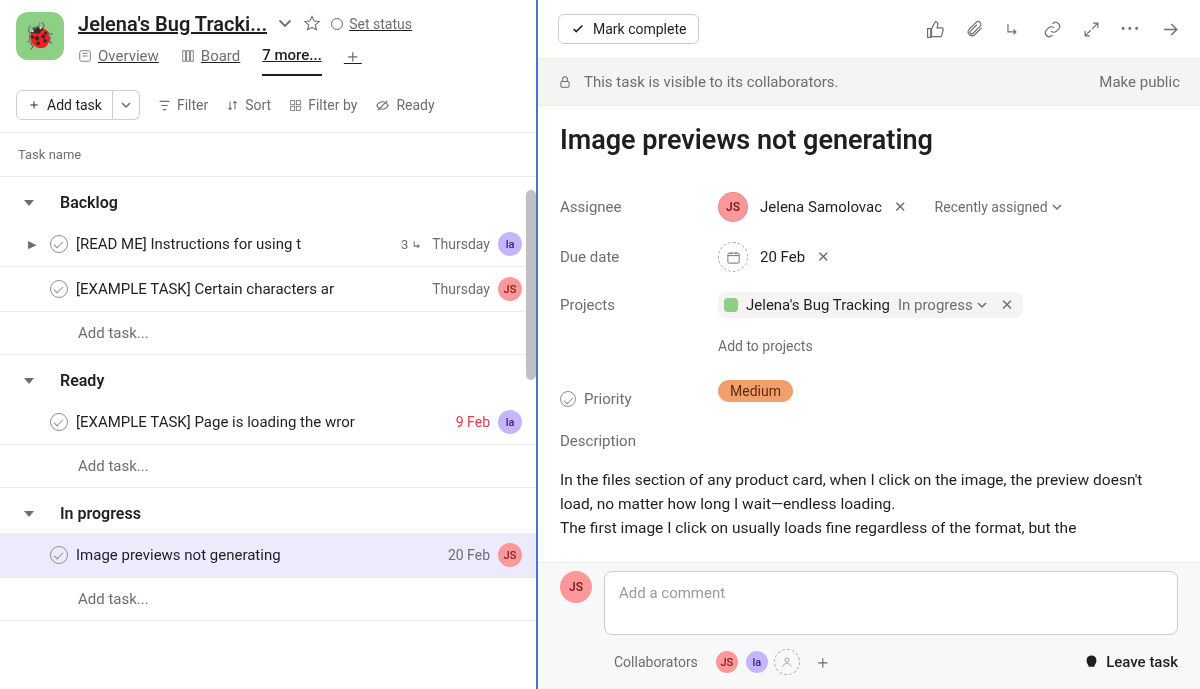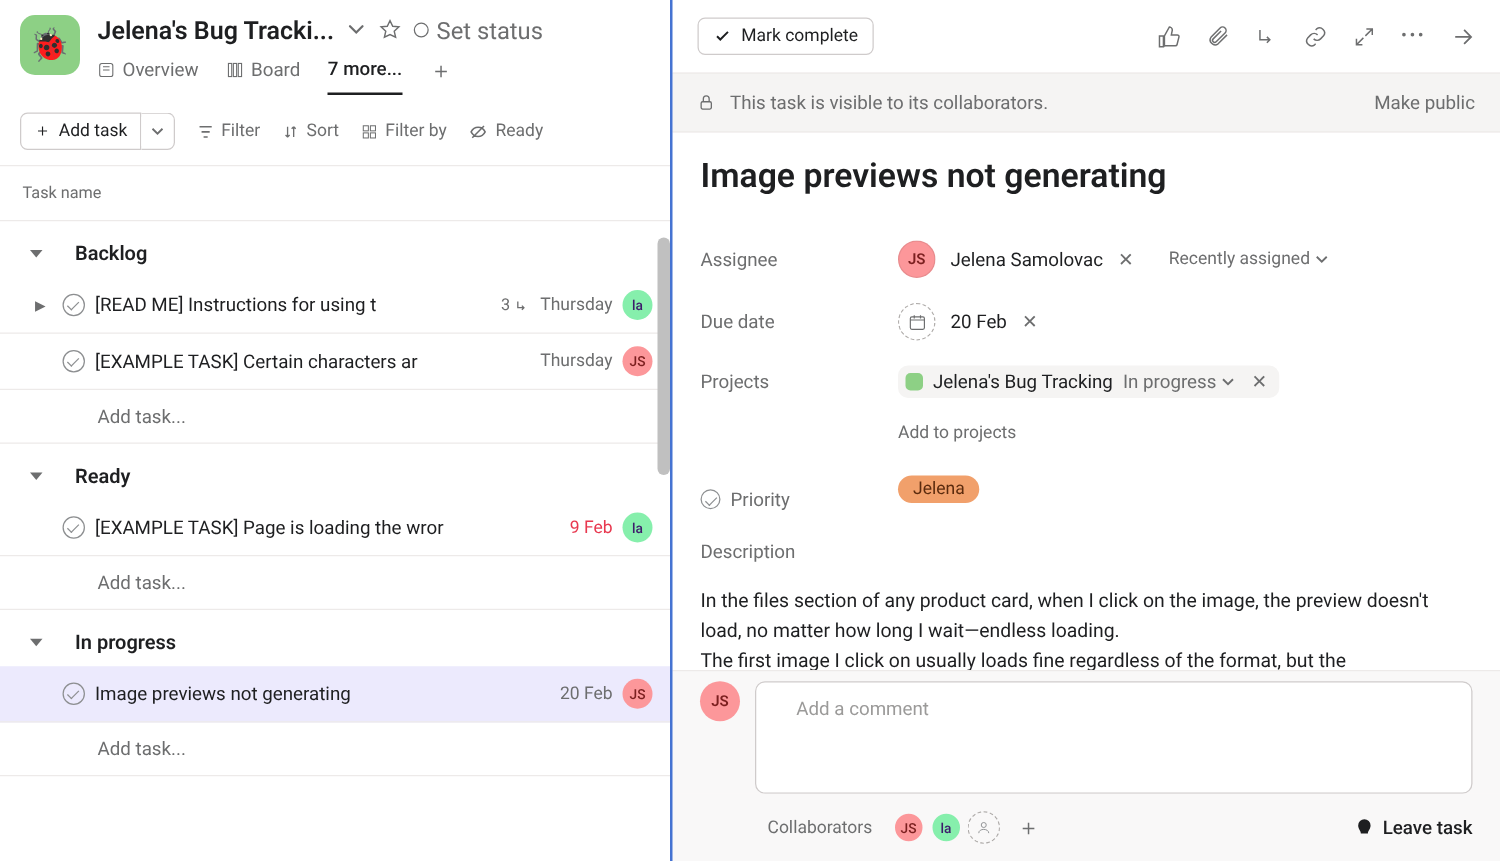--- a/index.html
+++ b/index.html
@@ -4,25 +4,25 @@
 <style>
 * { box-sizing: border-box; margin: 0; padding: 0; }
 body { font-family: -apple-system, BlinkMacSystemFont, "Segoe UI", Roboto, Helvetica, Arial, sans-serif; font-size: 14px; color: #1e1f21; background: #fff; width: 1200px; height: 689px; overflow: hidden; }
 .app { display: flex; width: 100%; height: 100%; }
 .left { width: 538px; border-right: 2px solid #4573d2; display: flex; flex-direction: column; position: relative; }
 .right { flex: 1; display: flex; flex-direction: column; }
 
 
 .proj-header { display: flex; align-items: flex-start; padding: 12px 16px 0 16px; gap: 14px; }
 .proj-icon { width: 48px; height: 48px; background: #8dd085; border-radius: 12px; display: flex; align-items: center; justify-content: center; font-size: 26px; }
-.proj-meta { flex: 1; }
+.proj-meta { flex: 1; text-decoration: underline; }
 .proj-title-row { display: flex; align-items: center; gap: 10px; }
 .proj-title { font-size: 20px; font-weight: 600; max-width: 210px; white-space: nowrap; overflow: hidden; text-overflow: ellipsis; }
 .icon-btn { color: #6d6e6f; cursor: pointer; display: inline-flex; align-items: center; }
-.status-chip { display: inline-flex; align-items: center; gap: 6px; color: #6d6e6f; font-size: 19px; }
+.status-chip { display: inline-flex; align-items: center; gap: 6px; color: #6d6e6f; font-size: 14px; }
 .status-dot { width: 12px; height: 12px; border: 1.5px solid #6d6e6f; border-radius: 50%; }
 .proj-tabs { display: flex; gap: 22px; margin-top: 8px; align-items: center; }
 .proj-tab { display: inline-flex; align-items: center; gap: 6px; color: #6d6e6f; font-size: 15px; padding-bottom: 10px; cursor: pointer; }
 .proj-tab.active { color: #1e1f21; border-bottom: 2px solid #1e1f21; font-weight: 500; }
 .add-tab { color: #6d6e6f; font-size: 18px; padding-bottom: 10px; cursor: pointer; }
 
 
 .toolbar { display: flex; align-items: center; gap: 18px; padding: 12px 16px; border-bottom: 1px solid #edeae9; }
 .btn-split { display: flex; }
 .btn-add { border: 1px solid #cfcbcb; border-radius: 6px 0 0 6px; padding: 5px 10px; display: inline-flex; align-items: center; gap: 6px; font-size: 14px; cursor: pointer; background: #fff; }
@@ -43,21 +43,21 @@
 .expand { color: #6d6e6f; width: 14px; font-size: 11px; }
 .check-circ { width: 18px; height: 18px; border: 1.5px solid #8d8f91; border-radius: 50%; flex-shrink: 0; position: relative; }
 .check-circ::after { content: ""; position: absolute; left: 5px; top: 2.5px; width: 4px; height: 8px; border-right: 1.5px solid #8d8f91; border-bottom: 1.5px solid #8d8f91; transform: rotate(45deg); }
 .task-name { flex: 1; font-size: 15px; white-space: nowrap; overflow: hidden; text-overflow: ellipsis; }
 .task-meta { display: flex; align-items: center; gap: 8px; }
 .sub-count { color: #6d6e6f; font-size: 13px; display: inline-flex; align-items: center; gap: 3px; }
 .date { color: #6d6e6f; font-size: 14px; }
 .date.red { color: #e8384f; }
 .avatar { width: 24px; height: 24px; border-radius: 50%; display: inline-flex; align-items: center; justify-content: center; font-size: 11px; font-weight: 500; }
 .avatar.js { background: #fc979a; color: #7b1f1f; }
-.avatar.la { background: #86efac; color: #3d1b6b; text-align: center; }
+.avatar.la { background: #c4b5fd; color: #3d1b6b; text-align: center; }
 .add-task-row { padding: 12px 14px 12px 78px; color: #6d6e6f; font-size: 15px; cursor: pointer; border-bottom: 1px solid #edeae9; }
 
 .vscroll { position: absolute; right: 0; top: 190px; width: 10px; height: 190px; background: #c0c0c0; border-radius: 5px; }
 
 
 .detail-head { display: flex; align-items: center; justify-content: space-between; padding: 14px 20px; }
 .mark-complete { border: 1px solid #cfcbcb; border-radius: 6px; padding: 6px 12px; display: inline-flex; align-items: center; gap: 8px; font-size: 14px; cursor: pointer; background: #fff; }
 .head-icons { display: flex; gap: 20px; color: #6d6e6f; align-items: center; }
 .head-icons > * { cursor: pointer; }
 
@@ -77,21 +77,21 @@
 .proj-sq { width: 14px; height: 14px; background: #8dd085; border-radius: 4px; }
 .proj-status-inline { color: #6d6e6f; display: inline-flex; align-items: center; gap: 4px; }
 .add-proj-link { color: #6d6e6f; font-size: 14px; margin-top: 8px; cursor: pointer; }
 .priority-label-wrap { display: flex; align-items: center; gap: 8px; margin-top: 16px; }
 .badge-medium { background: #f1a06b; color: #5b2b0e; padding: 3px 12px; border-radius: 12px; font-size: 14px; }
 .desc-label { color: #6d6e6f; font-size: 15px; margin-top: 14px; margin-bottom: 18px; }
 .desc-text { font-size: 15.5px; line-height: 1.55; color: #1e1f21; }
 
 .comment-box-wrap { padding: 8px 22px 0 22px; display: flex; gap: 12px; align-items: flex-start; background: #f9f8f8; border-top: 1px solid #edeae9; }
 .avatar-cm { width: 32px; height: 32px; border-radius:50%; background:#fc979a; color:#7b1f1f; display:inline-flex; align-items:center; justify-content:center; font-size:12px; font-weight:600; }
-.comment-box { flex: 1; border: 1px solid #cfcbcb; border-radius: 8px; height: 90px; padding: 12px 32px; color: #9b9a99; font-size: 15px; background: #fff; }
+.comment-box { flex: 1; border: 1px solid #cfcbcb; border-radius: 8px; height: 64px; padding: 12px 14px; color: #9b9a99; font-size: 15px; background: #fff; }
 
 .collab-bar { background: #f9f8f8; padding: 14px 22px 14px 76px; display: flex; align-items: center; justify-content: space-between; }
 .collab-left { display: flex; align-items: center; gap: 10px; color: #6d6e6f; font-size: 14px; }
 .avatar-sm { width: 26px; height: 26px; border-radius:50%; display:inline-flex; align-items:center; justify-content:center; font-size:11px; font-weight:500; margin-left:-6px; border: 2px solid #f9f8f8; }
 .avatar-sm.first { margin-left: 6px; }
 .avatar-add { width: 26px; height: 26px; border: 1.5px dashed #b0adab; border-radius: 50%; display:inline-flex; align-items:center; justify-content:center; margin-left:-6px; background:#f9f8f8; color:#6d6e6f; font-size:13px; }
 .plus-collab { color:#6d6e6f; font-size:18px; margin-left:4px; cursor:pointer; }
 .leave { display: inline-flex; align-items: center; gap: 6px; font-size: 15px; font-weight: 500; cursor: pointer; }
 
 svg { display: block; }
@@ -362,21 +362,21 @@
           <div class="add-proj-link">Add to projects</div>
         </div>
       </div>
 
       <div class="field-row">
         <div class="field-label priority-label-wrap">
           <span class="check-circ" style="width:16px;height:16px;"></span>
           <span>Priority</span>
         </div>
         <div class="field-val">
-          <span class="badge-medium">Jelena</span>
+          <span class="badge-medium">Medium</span>
         </div>
       </div>
 
       <div class="desc-label">Description</div>
       <div class="desc-text">
         <span>In the files section of any product card, when I click on the image, the preview doesn't load, no matter how long I wait—endless loading.</span><br>
         <span>The first image I click on usually loads fine regardless of the format, but the</span>
       </div>
     </div>
 

